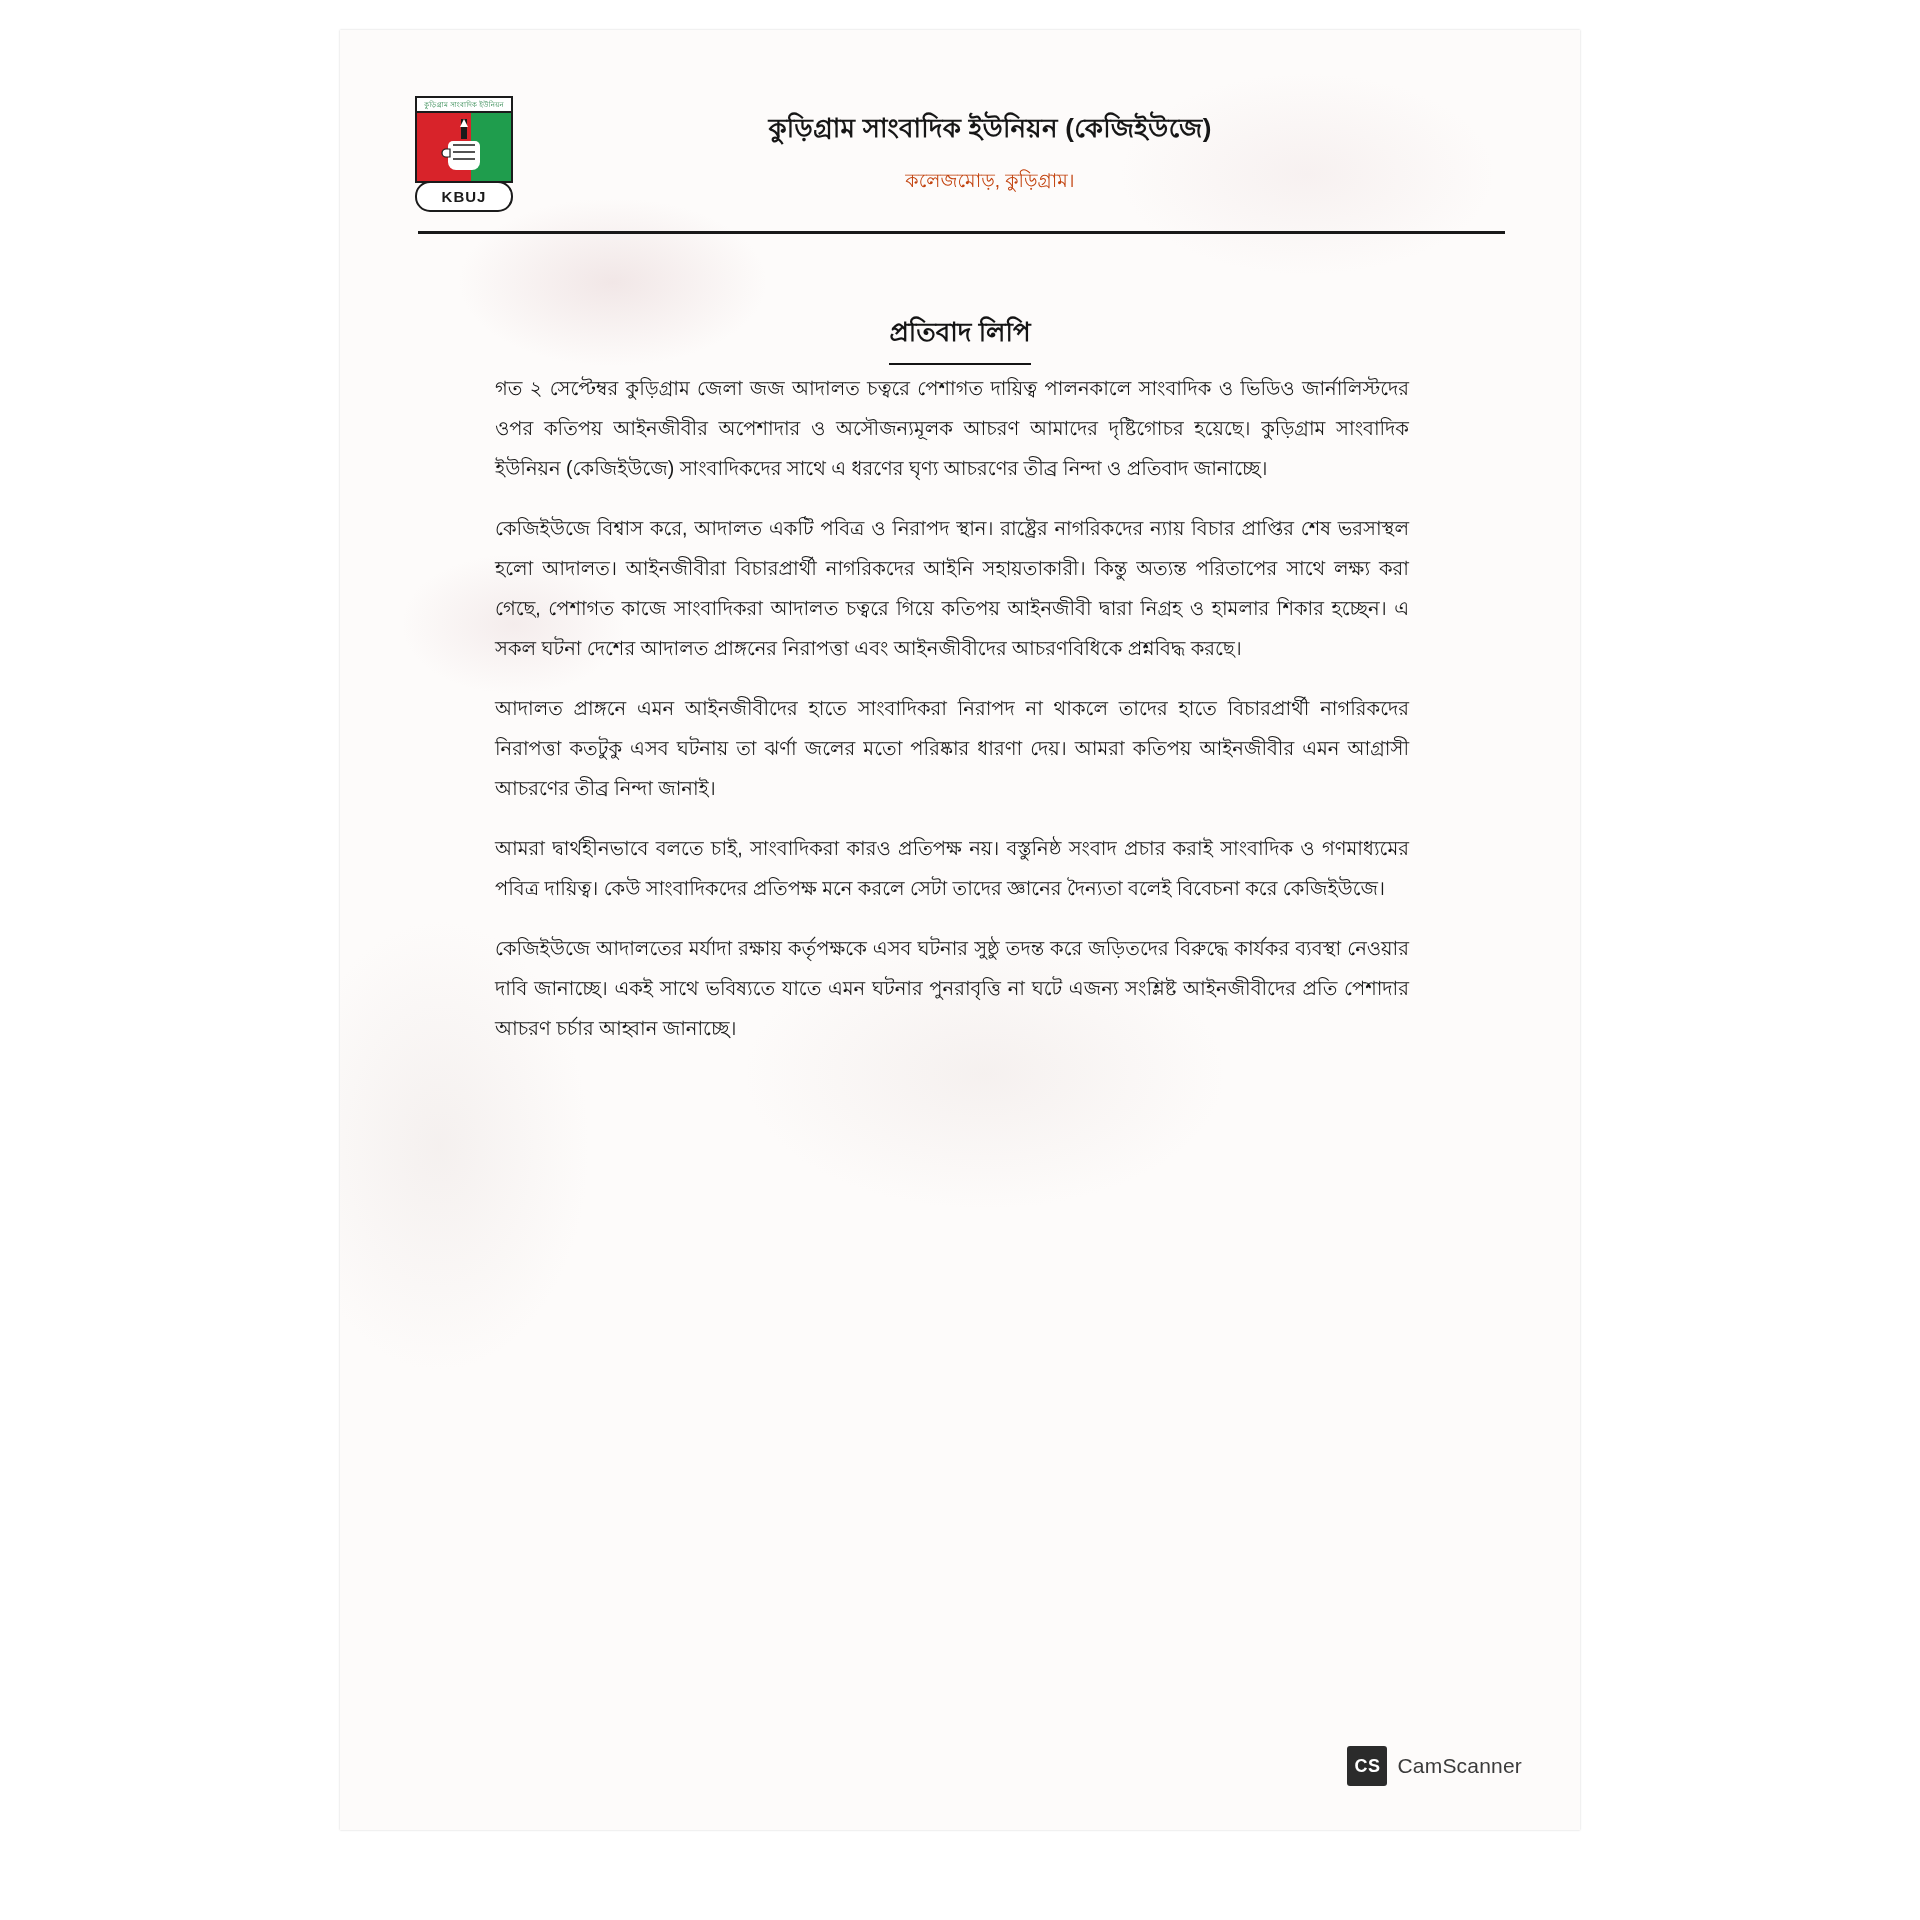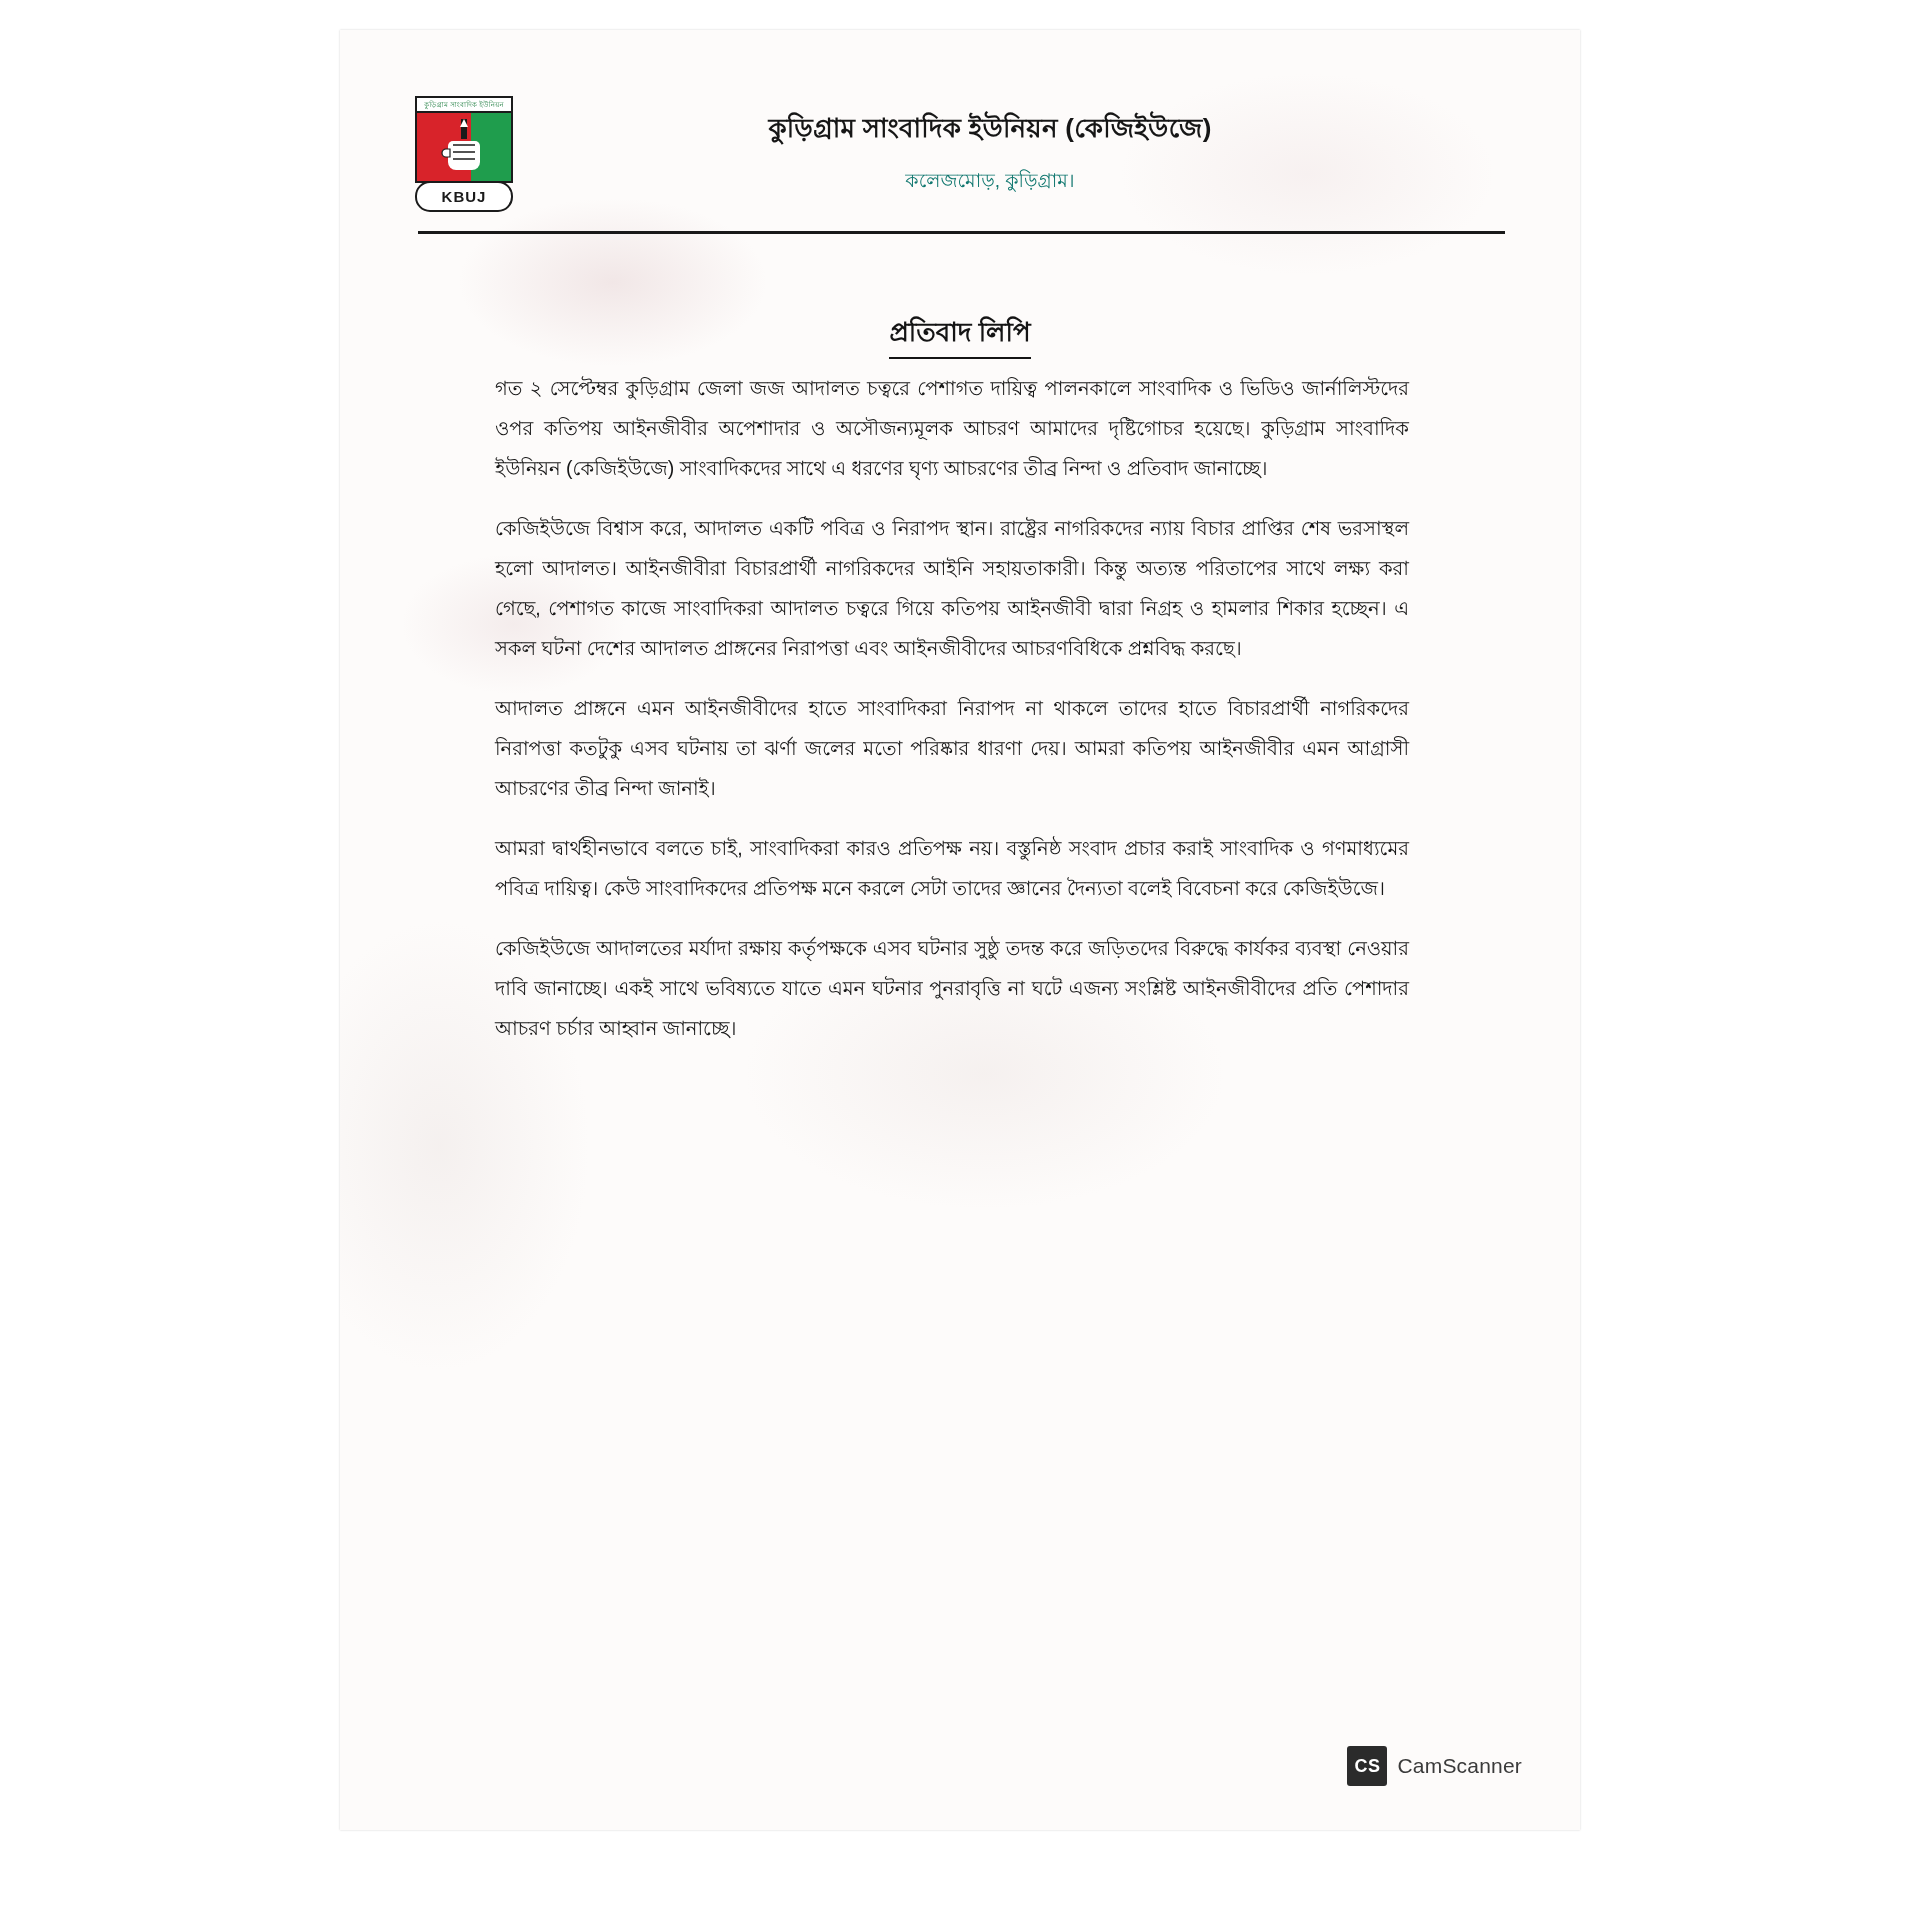--- a/index.html
+++ b/index.html
@@ -112,21 +112,21 @@
     color: #161616;
     letter-spacing: .3px;
   }
   #org-address {
     position: absolute;
     left: 200px;
     top: 78px;
     width: 900px;
     text-align: center;
     font-size: 19px;
-    color: #0f766e;
+    color: #c2410c;
   }
   #header-rule {
     position: absolute;
     left: 78px;
     right: 75px;
     top: 143px;
     height: 0;
     border-top: 3px solid #191919;
   }
 
@@ -136,21 +136,21 @@
     left: 0;
     top: 282px;
     width: 100%;
     text-align: center;
     font-size: 26px;
     font-weight: bold;
     color: #141414;
   }
   #doc-title span {
     border-bottom: 2px solid #141414;
-    padding-bottom: 10px;
+    padding-bottom: 16px;
   }
 
   #body-copy {
     position: absolute;
     left: 155px;
     top: 338px;
     width: 930px;
   }
   .para {
     font-size: 19.5px;

